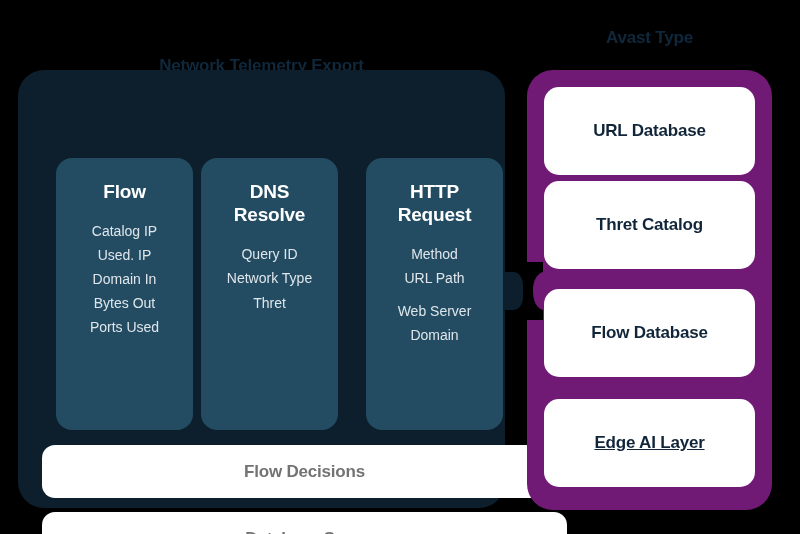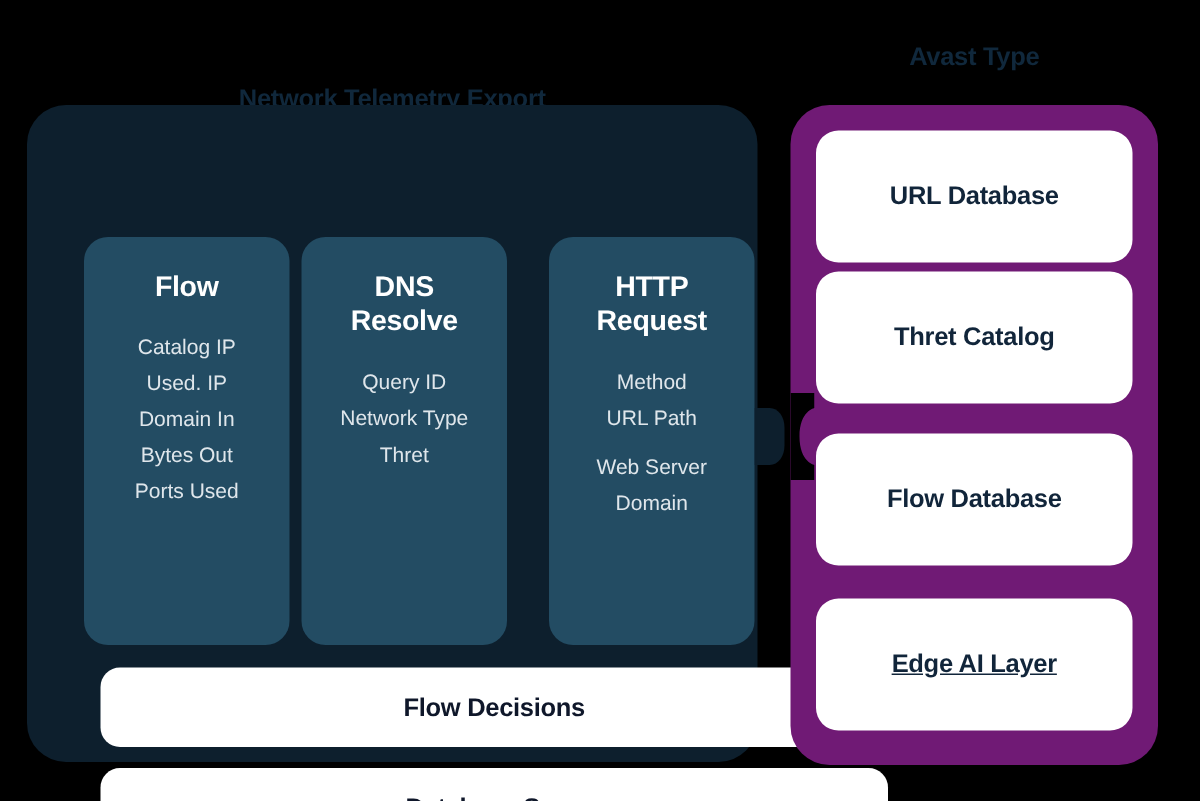--- a/index.html
+++ b/index.html
@@ -85,31 +85,31 @@
     font-size: 14px;
     color: #dfe6eb;
     line-height: 1.72;
     font-weight: 400;
   }
   .feature-list div.spacer { height: 8px; line-height: 8px; }
 
   
   .wide-bar {
     position: absolute;
-    left: 49px;
+    left: 24px;
     width: 525px;
     height: 53px;
     background: #ffffff;
     border-radius: 13px;
     display: flex;
     align-items: center;
     justify-content: center;
     font-size: 17px;
     font-weight: bold;
-    color: #0f172a;
+    color: #737373;
     letter-spacing: -0.2px;
   }
   #bar-flow-decisions { top: 375px; }
   #bar-database-sync  { top: 442px; }
 
   
   #right-panel {
     position: absolute;
     left: 527px;
     top: 70px;

